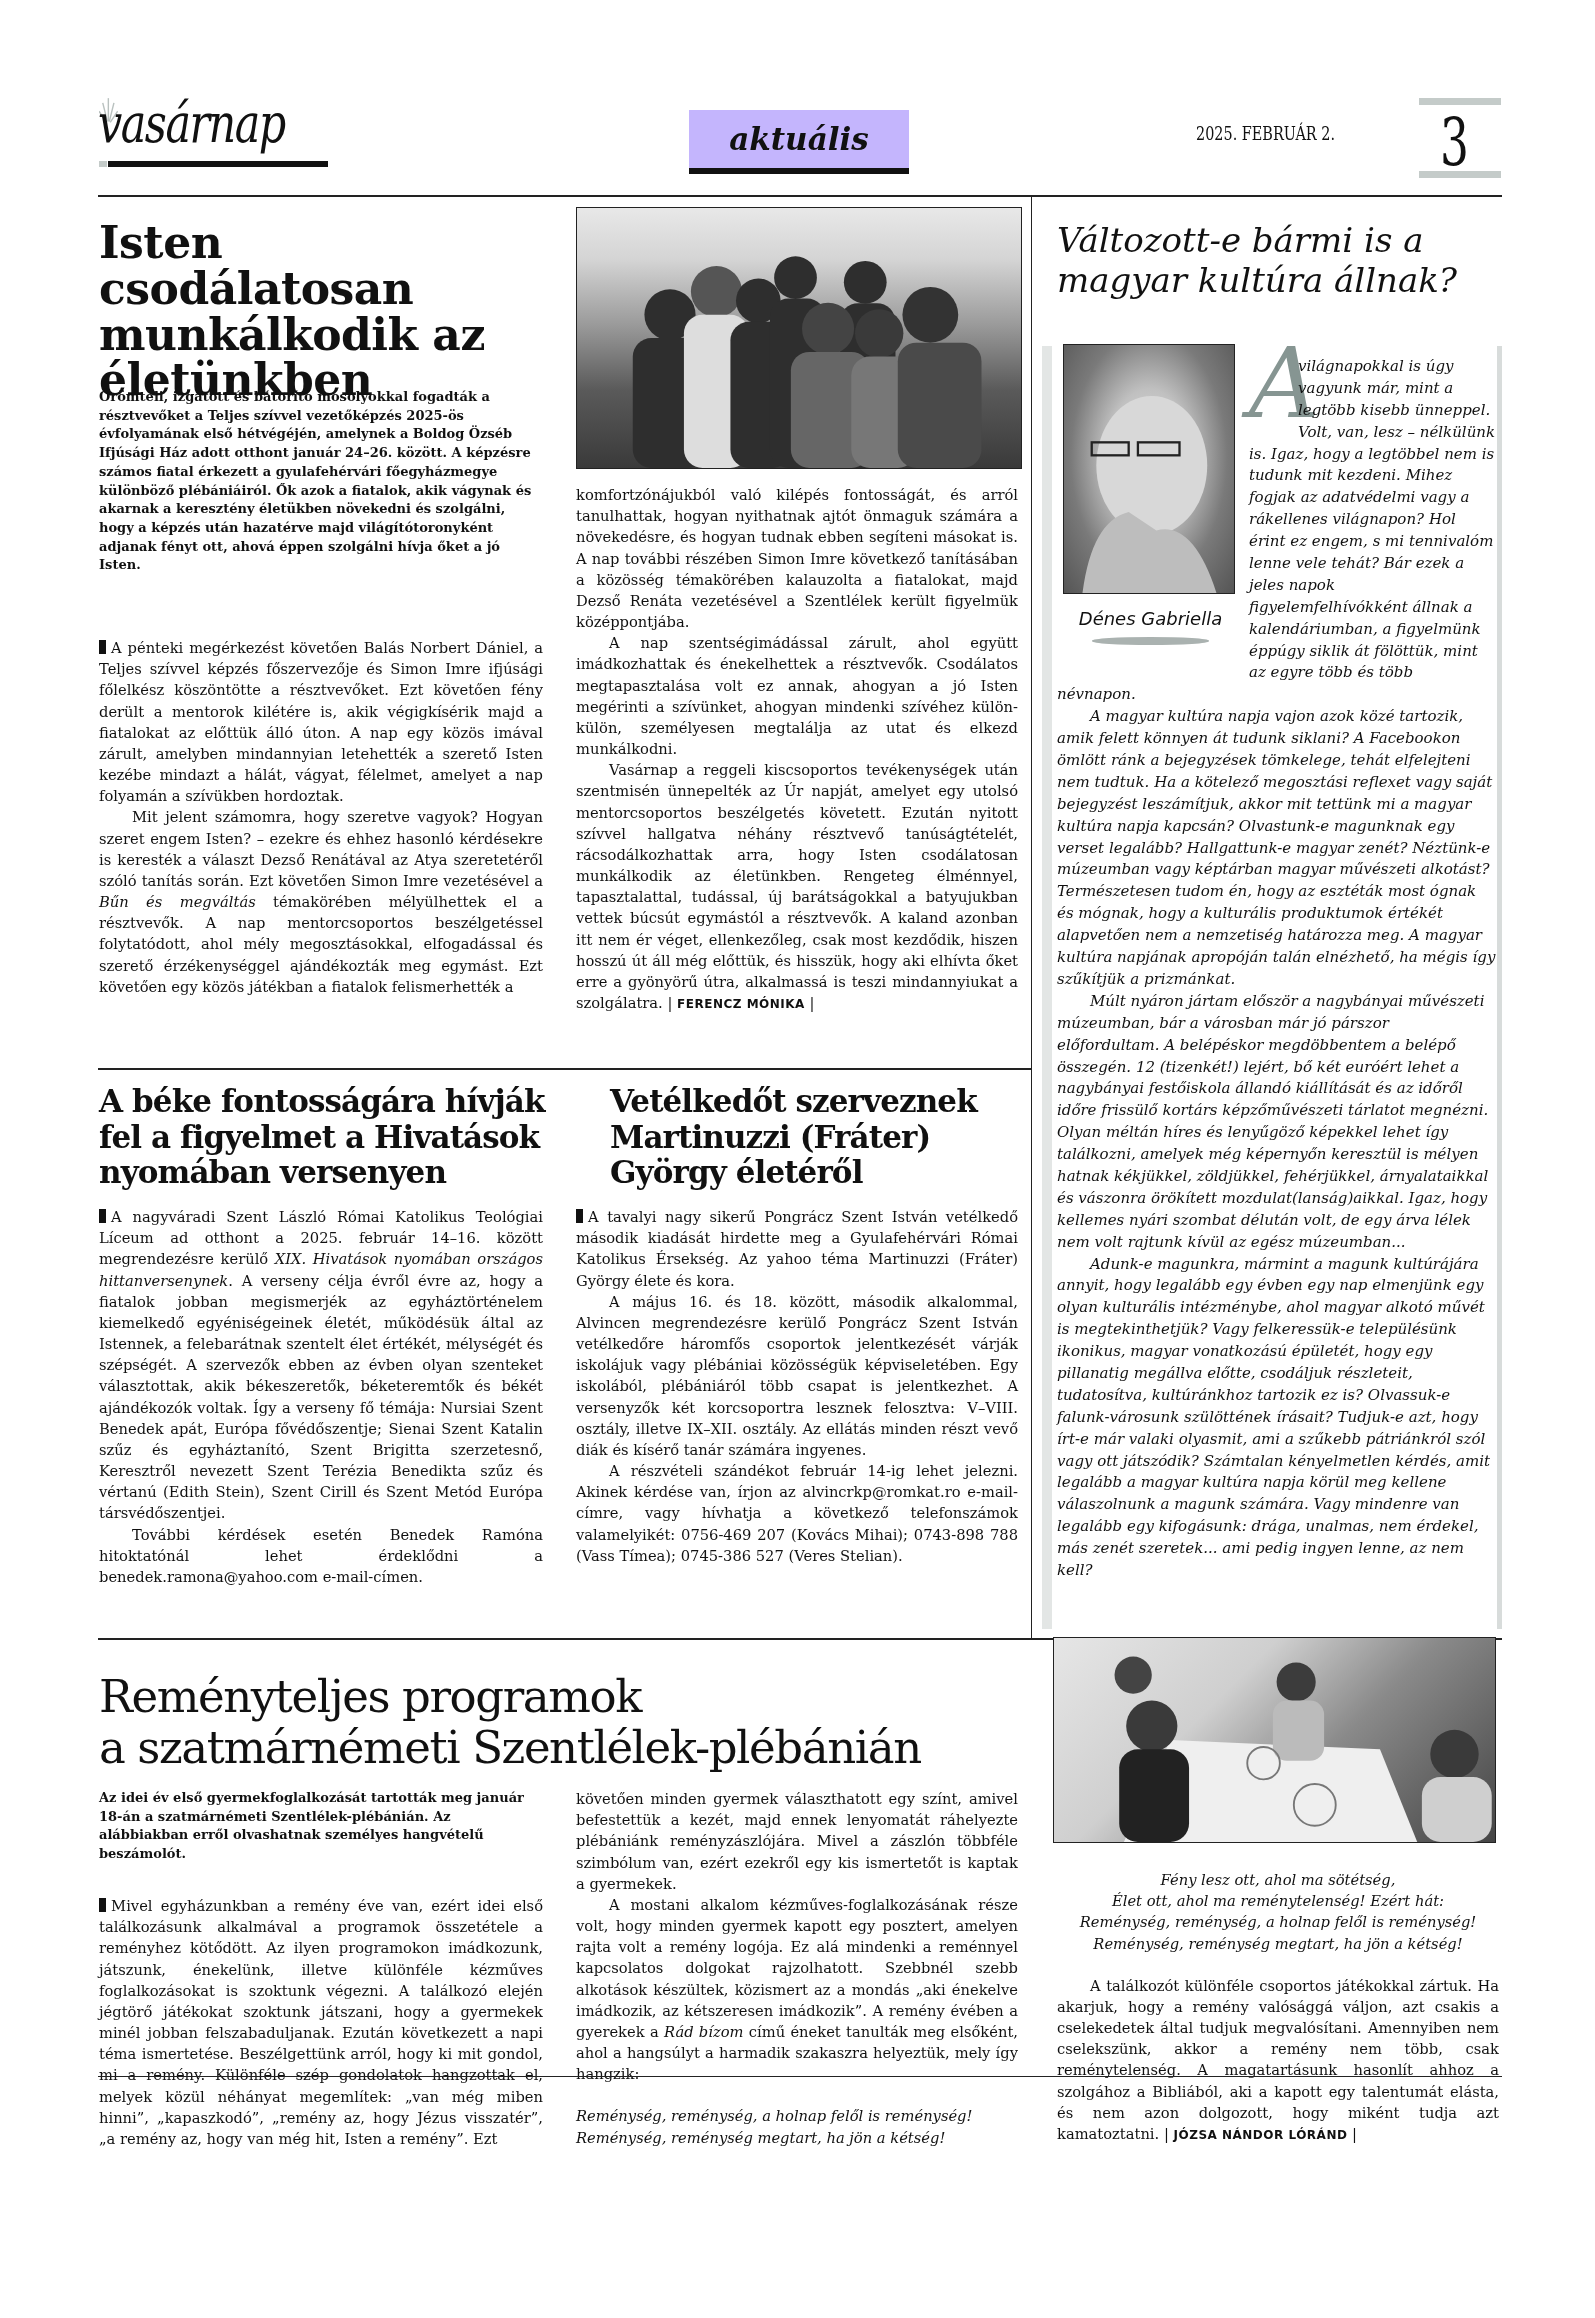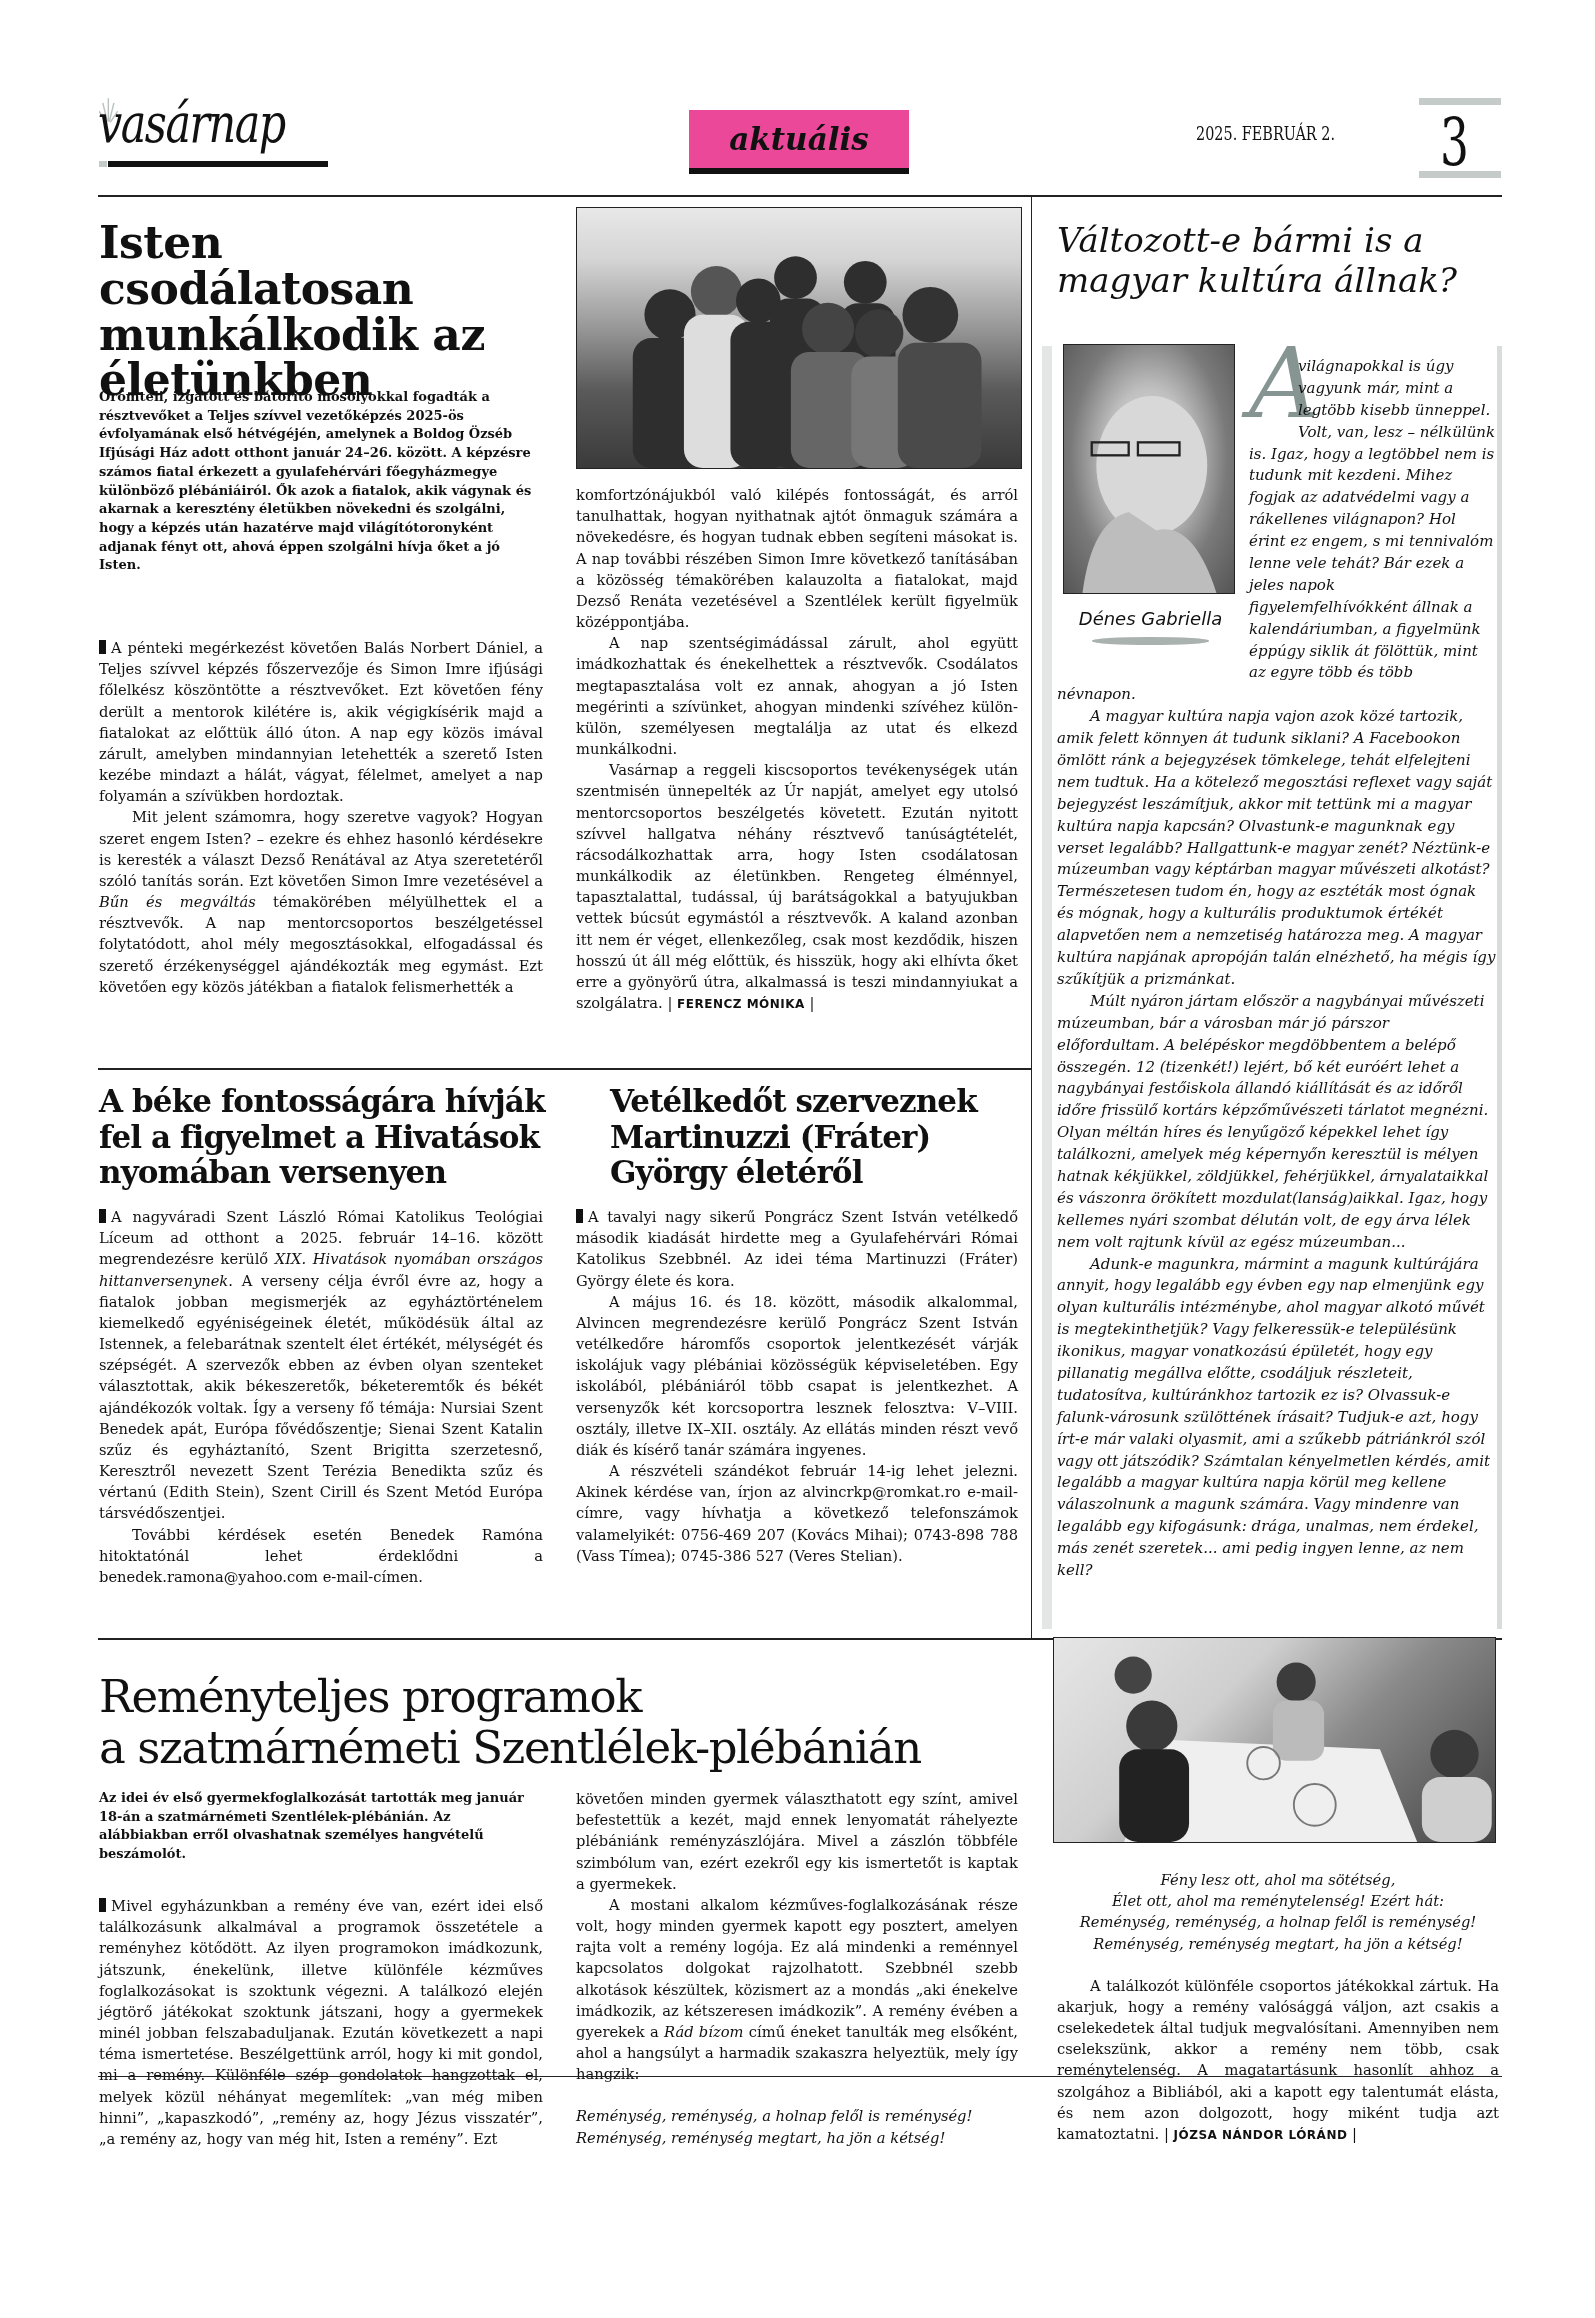--- a/index.html
+++ b/index.html
@@ -5,21 +5,21 @@
   html,body{margin:0;padding:0;background:#fff;}
   body{width:1595px;height:2319px;position:relative;overflow:hidden;color:#111;
        font-family:"DejaVu Serif",serif;}
   .abs{position:absolute;}
   
   .logo{left:98px;top:96px;font-family:"DejaVu Serif",serif;font-style:italic;font-size:55px;
         letter-spacing:-1.9px;transform:scaleX(0.78);transform-origin:left top;line-height:1;}
   .logo-sun{left:99px;top:98px;width:18.7px;height:33px;}
   .logo-rule{left:108px;top:161px;width:220px;height:6px;background:#111;}
   .logo-rule-grey{left:99px;top:161px;width:7.5px;height:6px;background:#c4cbc9;}
-  .section-tab{left:689px;top:110px;width:220px;height:58px;background:#ec4899;
+  .section-tab{left:689px;top:110px;width:220px;height:58px;background:#c4b5fd;
         display:flex;align-items:center;justify-content:center;
         font-style:italic;font-weight:bold;font-size:31px;}
   .section-tab-rule{left:689px;top:168px;width:220px;height:6px;background:#111;}
   .date{left:1196px;top:123px;font-size:18px;letter-spacing:0;transform:scaleX(0.8);transform-origin:left top;}
   .page-num{left:1440px;top:110px;font-size:65px;font-weight:300;line-height:1;transform:scaleX(0.7);transform-origin:left top;}
   .pn-bar-top{left:1419px;top:98px;width:82px;height:6.5px;background:#c4cbc9;}
   .pn-bar-bot{left:1419px;top:171px;width:82px;height:6.5px;background:#c4cbc9;}
   .top-rule{left:98px;top:195px;width:1404px;height:2.3px;background:#222;}
 
   .vrule{background:#222;width:1.4px;}
@@ -116,21 +116,21 @@
 <div class="abs hrule" style="left:98px;top:1068px;width:933px;"></div>
 
 <div class="abs h-slab" style="left:99px;top:1084px;width:449px;font-size:31px;">A béke fontosságára hívják fel a figyelmet a Hivatások nyomában versenyen</div>
 <div class="abs body" style="left:99px;top:1206px;width:444px;">
   <p class="first"><span class="sq"></span><span>A nagyváradi Szent László Római Katolikus Teológiai Líceum ad otthont a 2025. február 14–16. között megrendezésre kerülő </span><span class="italic">XIX. Hivatások nyomában országos hittanversenynek</span><span>. A verseny célja évről évre az, hogy a fiatalok jobban megismerjék az egyháztörténelem kiemelkedő egyéniségeinek életét, működésük által az Istennek, a felebarátnak szentelt élet értékét, mélységét és szépségét. A szervezők ebben az évben olyan szenteket választottak, akik békeszeretők, béketeremtők és békét ajándékozók voltak. Így a verseny fő témája: Nursiai Szent Benedek apát, Európa fővédőszentje; Sienai Szent Katalin szűz és egyháztanító, Szent Brigitta szerzetesnő, Keresztről nevezett Szent Terézia Benedikta szűz és vértanú (Edith Stein), Szent Cirill és Szent Metód Európa társvédőszentjei.</span></p>
   <p>További kérdések esetén Benedek Ramóna hitoktatónál lehet érdeklődni a benedek.ramona@yahoo.com e-mail-címen.</p>
 </div>
 
 <div class="abs h-slab" style="left:576px;top:1084px;width:444px;font-size:31px;margin-left:34px;">Vetélkedőt szerveznek Martinuzzi (Fráter) György életéről</div>
 <div class="abs body" style="left:576px;top:1206px;width:442px;">
-  <p class="first"><span class="sq"></span><span>A tavalyi nagy sikerű Pongrácz Szent István vetélkedő második kiadását hirdette meg a Gyulafehérvári Római Katolikus Szebbnél. Az idei téma Martinuzzi (Fráter) György élete és kora.</span></p>
+  <p class="first"><span class="sq"></span><span>A tavalyi nagy sikerű Pongrácz Szent István vetélkedő második kiadását hirdette meg a Gyulafehérvári Római Katolikus Érsekség. Az yahoo téma Martinuzzi (Fráter) György élete és kora.</span></p>
   <p>A május 16. és 18. között, második alkalommal, Alvincen megrendezésre kerülő Pongrácz Szent István vetélkedőre háromfős csoportok jelentkezését várják iskolájuk vagy plébániai közösségük képviseletében. Egy iskolából, plébániáról több csapat is jelentkezhet. A versenyzők két korcsoportra lesznek felosztva: V–VIII. osztály, illetve IX–XII. osztály. Az ellátás minden részt vevő diák és kísérő tanár számára ingyenes.</p>
   <p>A részvételi szándékot február 14-ig lehet jelezni. Akinek kérdése van, írjon az alvincrkp@romkat.ro e-mail-címre, vagy hívhatja a következő telefonszámok valamelyikét: 0756-469 207 (Kovács Mihai); 0743-898 788 (Vass Tímea); 0745-386 527 (Veres Stelian).</p>
 </div>
 
 <div class="abs" style="left:1057px;top:220px;width:439px;font-family:'DejaVu Serif',serif;font-style:italic;font-size:34px;line-height:1.18;">Változott-e bármi is a magyar kultúra állnak?</div>
 
 <div class="abs photo portrait" style="left:1063px;top:344px;width:172px;height:250px;">
   <svg width="100%" height="100%" viewBox="0 0 368 535" preserveAspectRatio="none">
     <ellipse cx="190" cy="260" rx="120" ry="150" fill="#d8d8d8"></ellipse>
     <rect x="60" y="210" width="80" height="28" fill="none" stroke="#222" stroke-width="5"></rect>

